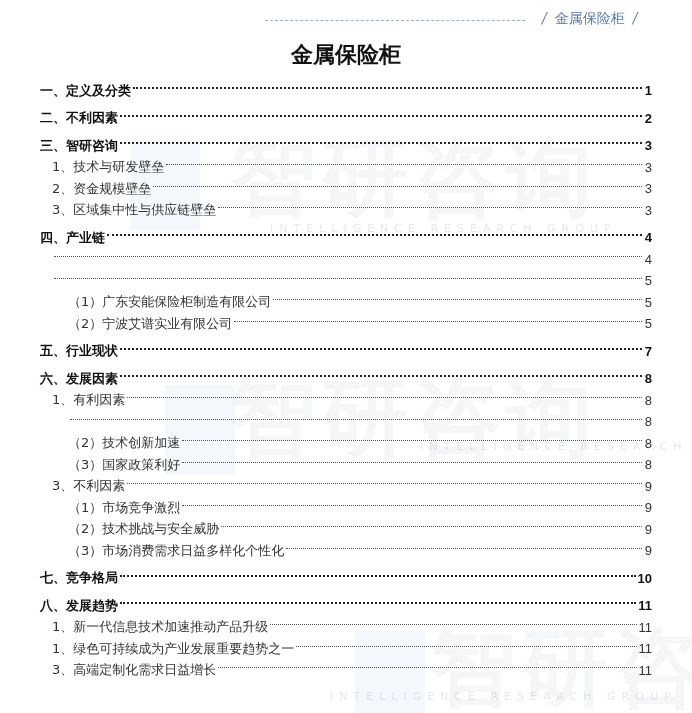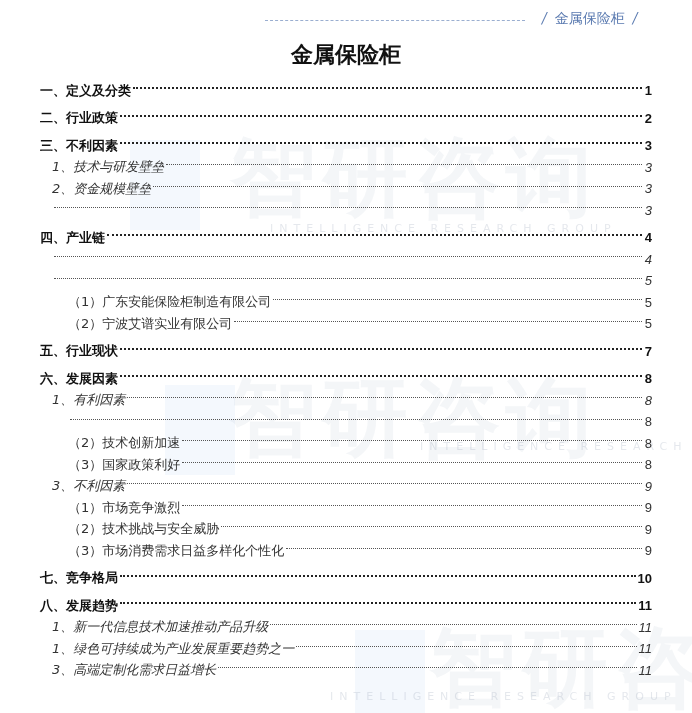--- a/index.html
+++ b/index.html
@@ -67,21 +67,21 @@
     .toc-row .leader {
       flex: 1 1 auto; margin: 0 2px 5px 2px; height: 0;
       border-bottom: 1px dotted #333;
     }
     .toc-row .page { flex: 0 0 auto; text-align: right; min-width: 8px; }
 
     .lvl1 { font-size: 13px; font-weight: bold; color: #111; margin-top: 6px; }
     .lvl1 .leader { border-bottom: 2px dotted #222; }
     .lvl1 .page { font-family: "Liberation Sans", sans-serif; font-weight: bold; font-size: 13px; }
     .lvl1.first { margin-top: 0; }
-    .lvl2 { font-size: 13px; color: #333; padding-left: 12px; font-style: italic; }
+    .lvl2 { font-size: 13px; color: #333; padding-left: 12px; }
     .lvl3 { font-size: 13px; color: #333; padding-left: 28px; }
     .lvl2 .page, .lvl3 .page { font-family: "Liberation Sans", sans-serif; font-size: 13px; color: #333; }
     .lvl2 .leader, .lvl3 .leader { border-bottom: 1px dotted #555; }
   </style>
 </head>
 <body>
 
 <div class="header">
   <div class="dash-line"></div>
   <div class="crumb">
@@ -103,40 +103,41 @@
 
 <div class="title">金属保险柜</div>
 
 <div class="toc" id="toc">
     <div class="toc-row lvl1 first">
       <span class="label">一、定义及分类</span>
       <span class="leader"></span>
       <span class="page">1</span>
     </div>
     <div class="toc-row lvl1">
-      <span class="label">二、行业政策</span>
+      <span class="label">二、不利因素</span>
       <span class="leader"></span>
       <span class="page">2</span>
     </div>
     <div class="toc-row lvl1">
-      <span class="label">三、不利因素</span>
+      <span class="label">三、智研咨询</span>
       <span class="leader"></span>
       <span class="page">3</span>
     </div>
     <div class="toc-row lvl2">
       <span class="label">1、技术与研发壁垒</span>
       <span class="leader"></span>
       <span class="page">3</span>
     </div>
     <div class="toc-row lvl2">
       <span class="label">2、资金规模壁垒</span>
       <span class="leader"></span>
       <span class="page">3</span>
     </div>
     <div class="toc-row lvl2">
+      <span class="label">3、区域集中性与供应链壁垒</span>
       <span class="leader"></span>
       <span class="page">3</span>
     </div>
     <div class="toc-row lvl1">
       <span class="label">四、产业链</span>
       <span class="leader"></span>
       <span class="page">4</span>
     </div>
     <div class="toc-row lvl2">
       <span class="leader"></span>

